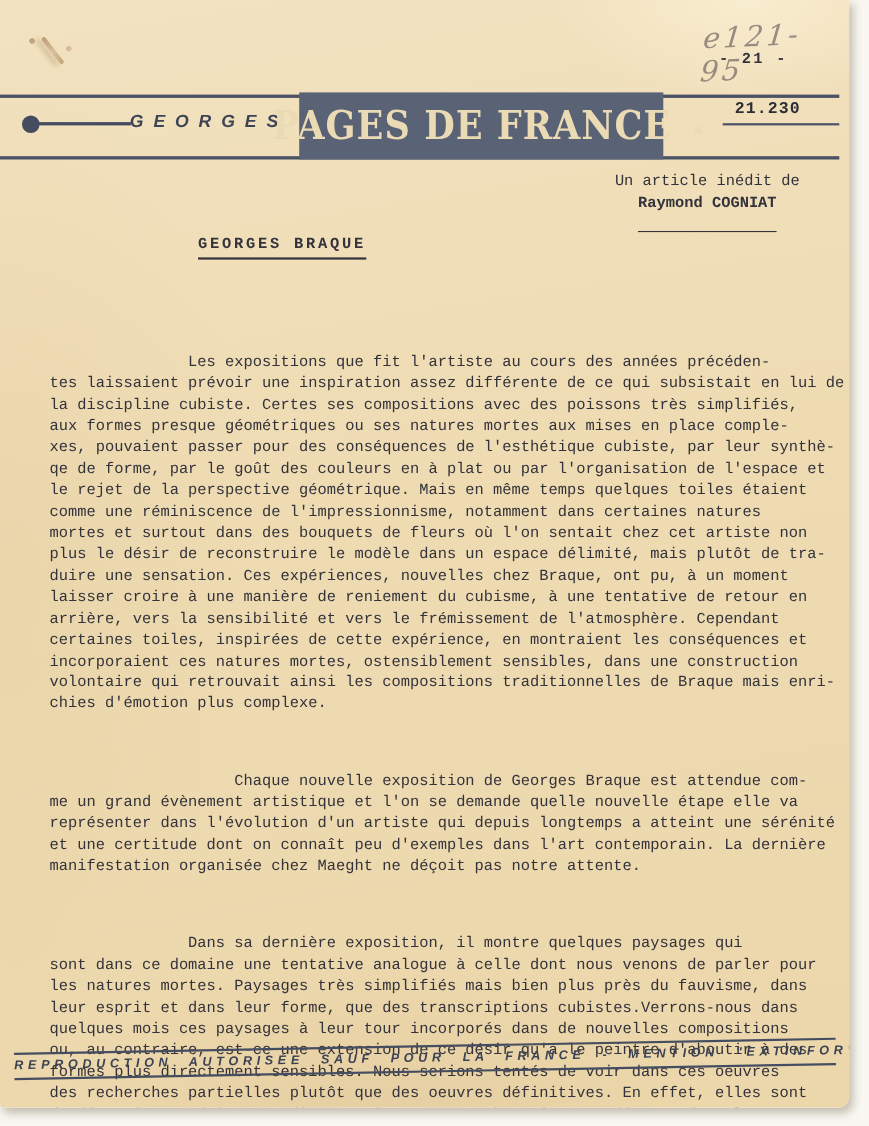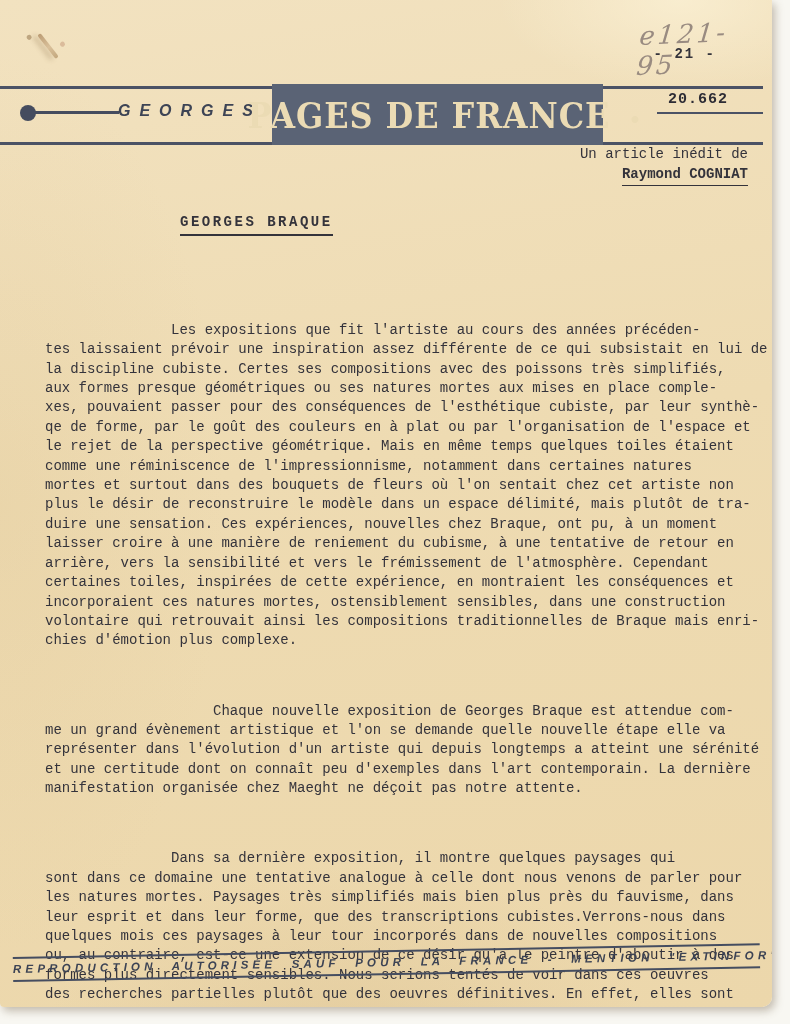--- a/index.html
+++ b/index.html
@@ -105,30 +105,30 @@
   }
   .issue-number {
     position:absolute; left:668px; top:91px;
     font-family:"Liberation Mono", monospace;
     font-size:15px; font-weight:bold; letter-spacing:1px;
     color:#2e2d35;
   }
 
   
   .byline {
-    position:absolute; left:538px; top:144px; width:210px;
-    text-align:right;
+    position:absolute; left:538px; top:155px; width:210px;
+    text-align:center;
     font-family:"Liberation Mono", monospace;
     font-size:14px; line-height:20px;
     color:#34333b;
   }
   .byline-author {
     display:inline-block;
     border-bottom:1.5px solid #34333b;
-    padding-bottom:1px;
+    padding-bottom:15px;
     font-weight:bold;
     font-family:Liberation Mono, monospace;
   }
 
   
   .article-title {
     position:absolute; left:180px; top:214px;
     font-family:"Liberation Mono", monospace;
     font-size:14px; font-weight:bold; letter-spacing:2.5px;
     color:#34333b;
@@ -182,21 +182,21 @@
       <div class="left-dot"></div>
       <div class="left-line"></div>
 
       <div class="agency">GEORGES</div>
 
       <div class="title-box">
         <span class="pub-title">PAGES DE FRANCE</span>
         <span class="pub-bullet">•</span>
       </div>
 
-      <div class="issue-number">20.662</div>
+      <div class="issue-number">21.230</div>
     </div>
 
     <div class="byline">
       <div>Un article inédit de</div>
       <div><span class="byline-author">Raymond COGNIAT</span></div>
     </div>
 
     <div class="article-title">GEORGES BRAQUE</div>
 
     <div class="body-text">

